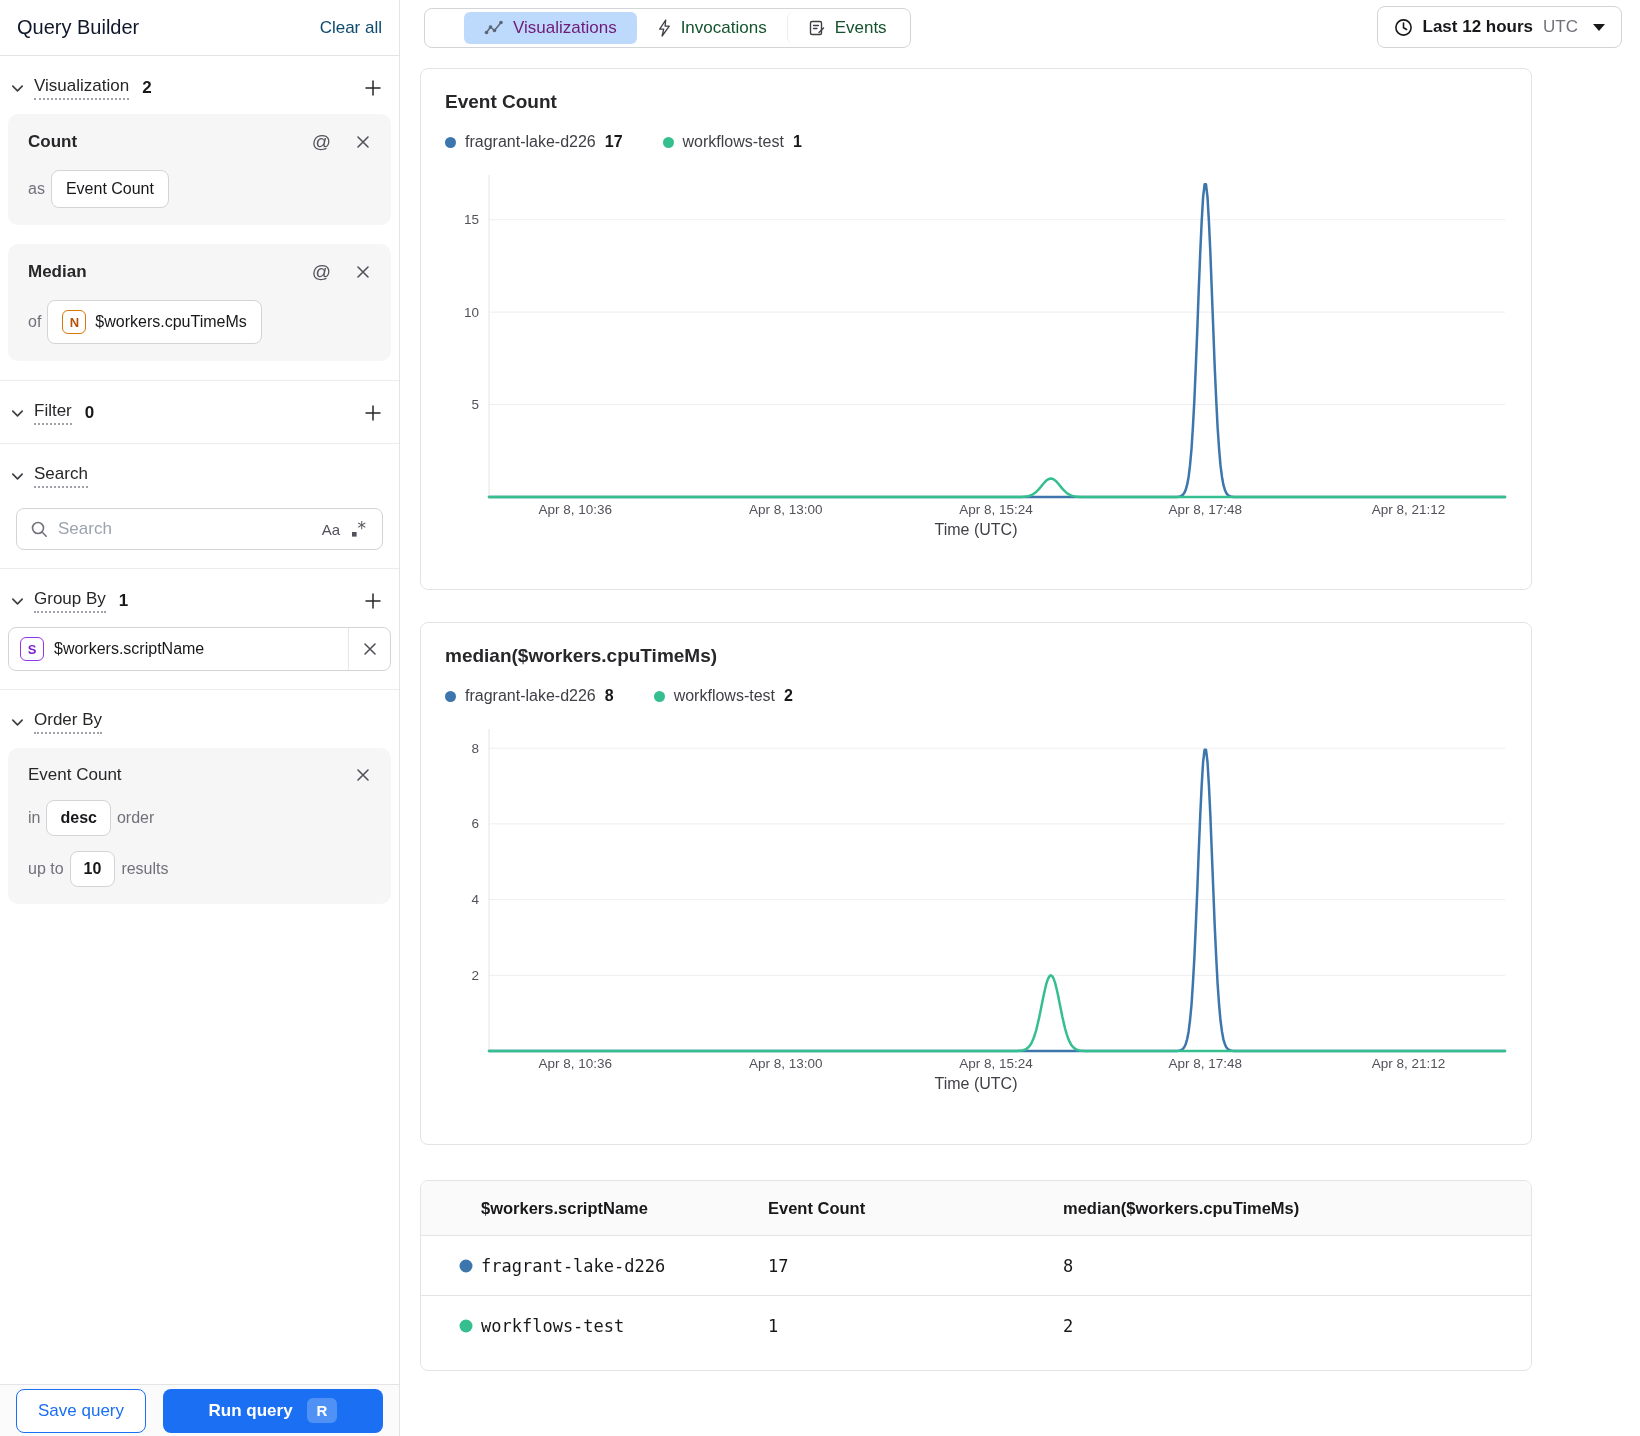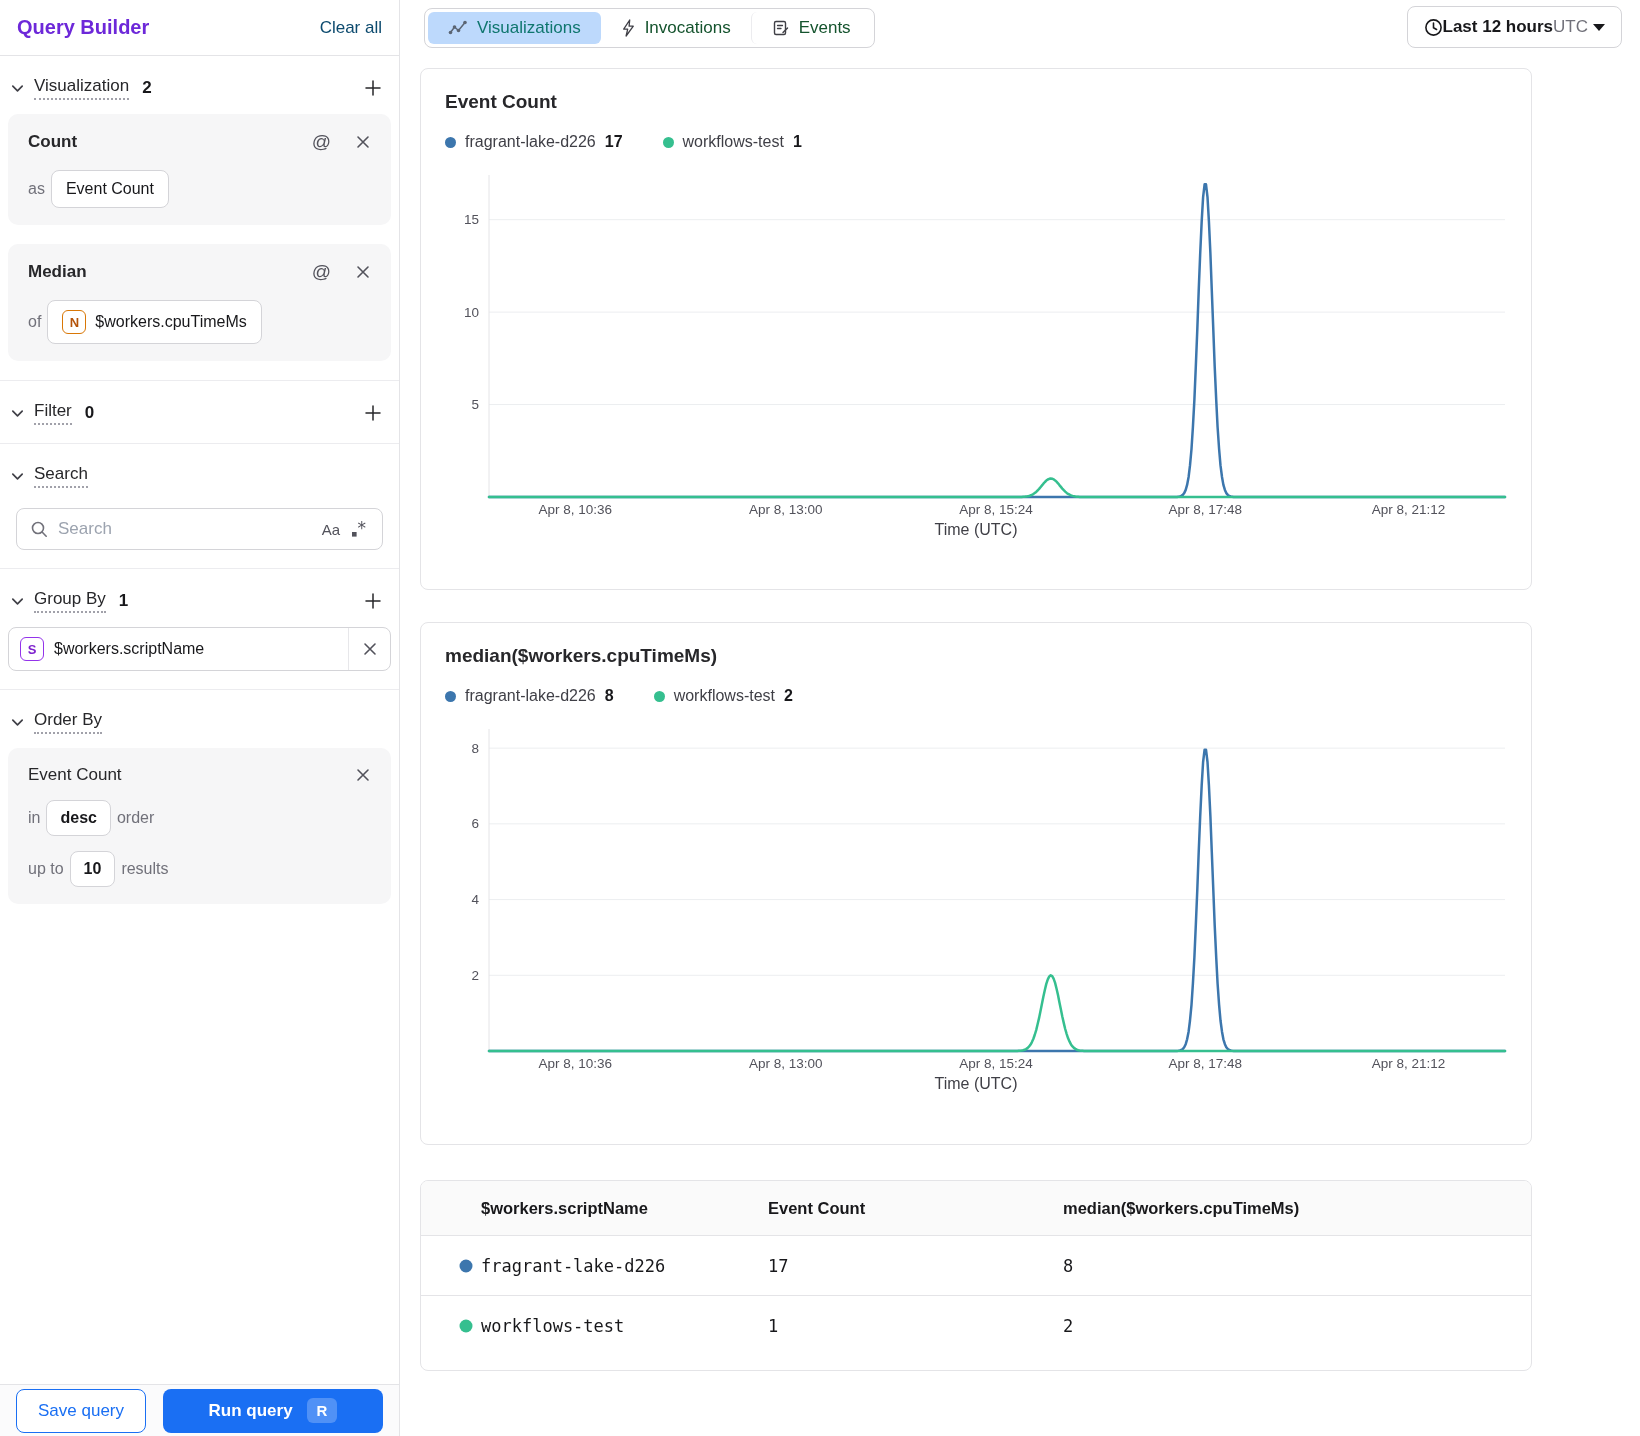--- a/index.html
+++ b/index.html
@@ -7,21 +7,21 @@
   body {
     font-family:"Liberation Sans", sans-serif;
     background:#ffffff; color:#18181b; overflow:hidden; position:relative;
   }
 
   
   .sidebar { position:absolute; left:0; top:0; width:400px; height:1436px;
     border-right:1px solid #e4e4e7; background:#fff; }
   .sb-header { height:56px; border-bottom:1px solid #e4e4e7; display:flex;
     align-items:center; justify-content:space-between; padding:0 17px; }
-  .sb-title { font-size:20px; font-weight:700; color:#6d28d9; }
+  .sb-title { font-size:20px; font-weight:400; color:#0f172a; }
   .clear-all { font-size:17px; color:#0c4a6e; cursor:pointer; }
 
   .sec-head { display:flex; align-items:center; padding:0 16px 0 10px; height:48px; margin-top:8px; }
   .sec-label { margin-left:9px; font-size:17px; color:#27272a;
     border-bottom:2px dotted #a1a1aa; padding-bottom:2px; }
   .sec-count { margin-left:13px; font-size:17px; font-weight:700; }
   .sec-plus { margin-left:auto; cursor:pointer; display:flex; }
 
   .cards-wrap { padding:0 8px; }
   .qb-card { background:#f6f6f7; border-radius:10px; padding:17px 20px; margin:2px 0 19px; }
@@ -70,25 +70,25 @@
   .run-badge { background:rgba(255,255,255,.24); border-radius:6px; padding:4px 10px;
     font-size:15px; font-weight:600; }
 
   
   .main { position:absolute; left:401px; top:0; width:1239px; height:1436px; background:#fff; }
 
   .tabs { position:absolute; left:23px; top:8px; height:40px; border:1px solid #d4d4d8;
     border-radius:8px; display:flex; padding:3px; background:#fff; }
   .tab { display:flex; align-items:center; gap:9px; padding:0 20px; font-size:17px;
     color:#14532d; border-radius:6px; cursor:pointer; white-space:nowrap; }
-  .tab.active { background:#bdd9fc; color:#0f766e; }
+  .tab.active { background:#bdd9fc; color:#701a75;margin-left:36px; }
   .tab.sep { border-left:1px solid #ececef; }
 
   .time-btn { position:absolute; right:18px; top:6px; height:42px; border:1px solid #d4d4d8;
-    border-radius:8px; display:flex; align-items:center; padding:0 16px;
+    border-radius:8px; display:flex; align-items:center; gap:10px; padding:0 16px;
     font-size:17px; background:#fff; cursor:pointer; }
   .time-label { font-weight:600; color:#18181b; }
   .tz { color:#71717a; }
   .caret { width:0; height:0; border-left:6px solid transparent; border-right:6px solid transparent;
     border-top:7px solid #18181b; margin-left:5px; }
 
   .chart-card { position:absolute; left:19px; width:1112px; background:#fff;
     border:1px solid #e4e4e7; border-radius:8px; padding:22px 24px; }
   #card-0 { top:68px; height:522px; }
   #card-1 { top:622px; height:523px; }

